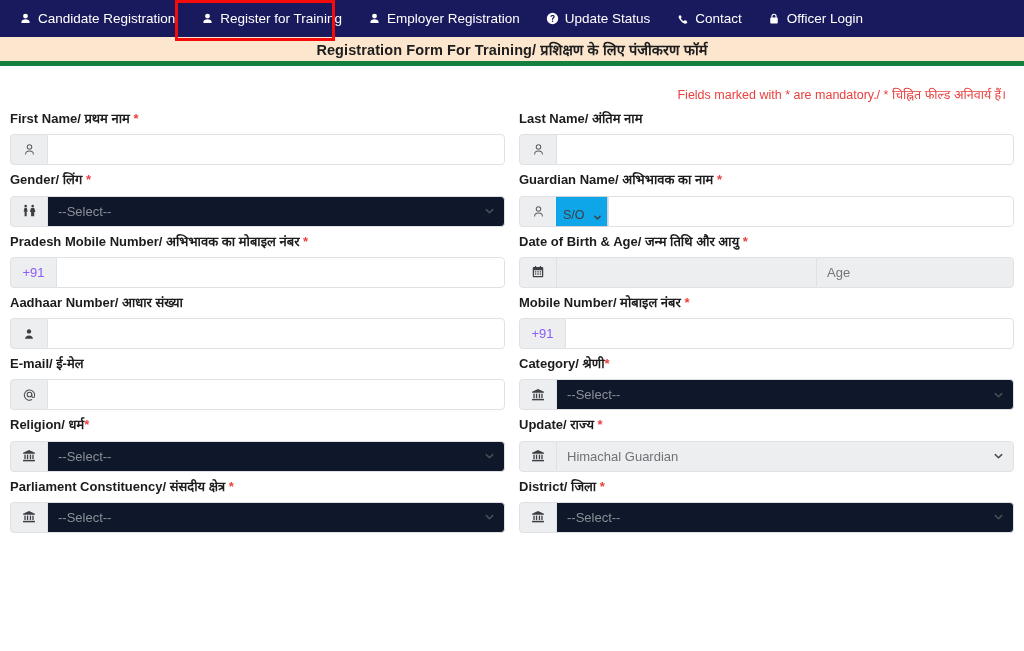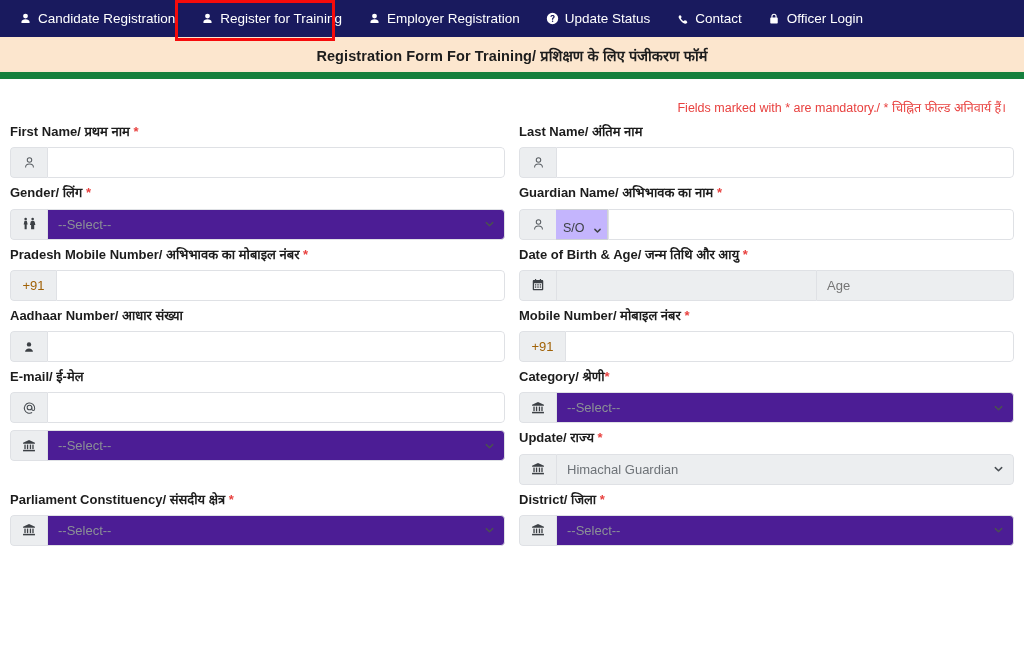--- a/index.html
+++ b/index.html
@@ -37,26 +37,26 @@
     position: absolute;
     left: 175px; top: 0px;
     width: 160px; height: 41px;
     border: 3px solid #f60b0b;
     pointer-events: none;
     z-index: 5;
   }
 
   
   .banner {
-    height: 42px;
+    height: 29px;
     background: #fce6ce;
     display: flex;
     align-items: center;
     justify-content: center;
-    border-bottom: 7px solid #15803d;
+    border-bottom: 5px solid #15803d;
   }
   .banner-title {
     font-size: 14.5px;
     font-weight: bold;
     color: #1d1d1d;
     letter-spacing: 0.1px;
   }
 
   
   .form-wrap { padding: 0 10px; }
@@ -100,21 +100,21 @@
     border: 1px solid #dfe1e5;
     border-right: none;
     border-radius: 4px 0 0 4px;
     display: flex;
     align-items: center;
     justify-content: center;
     color: #4a4a4a;
   }
   .ig-addon.text {
     font-size: 13px;
-    color: #a16207;
+    color: #8b5cf6;
     width: 46px;
     flex: 0 0 46px;
   }
   .ig-addon svg { display: block; }
 
   .ig-field {
     flex: 1 1 auto;
     min-width: 0;
     border: 1px solid #dfe1e5;
     border-radius: 0 4px 4px 0;
@@ -128,21 +128,21 @@
     font-family: inherit;
   }
 
   
   .ig-select {
     position: relative;
     flex: 1 1 auto;
     min-width: 0;
     border: 1px solid #dfe1e5;
     border-radius: 0 4px 4px 0;
-    background: #4c1d95;
+    background: #0f172a;
     display: flex;
     align-items: center;
     padding: 0 26px 0 10px;
     font-size: 13px;
     color: #8b9096;
     cursor: pointer;
   }
   .ig-select.filled-disabled { background: #eceef0; color: #6e7378; }
   .chevron {
     position: absolute;
@@ -152,21 +152,21 @@
     pointer-events: none;
   }
   .chevron svg { display: block; }
 
   
   .inner-select {
     flex: 0 0 52px;
     height: 100%;
     border: 1px solid #cfd2d6;
     border-left: none;
-    background: #c4b5fd;
+    background: #0ea5e9;
     display: flex;
     align-items: center;
     justify-content: space-between;
     padding: 8px 5px 0 7px;
     font-size: 12.5px;
     color: #3d4145;
     cursor: pointer;
     position: relative;
   }
   .inner-select .mini-chev { width: 9px; height: 9px; display: block; }
@@ -414,20 +414,21 @@
                 <path d="M2.5 4.5 6 8l3.5-3.5"></path>
               </svg>
           </span>
         </div>
       </div>
     </div>
   </div>
 
   <div class="row">
     <div class="col">
+      <label class="field-label"><span>Religion/ धर्म</span><span class="req">*</span></label>
       <div class="input-group">
         <span class="ig-addon">
           <svg viewBox="0 0 16 16" width="14" height="14" fill="#3c4045">
               <path d="M8 1 1.2 4.3v1.2h13.6V4.3L8 1Z"></path>
               <rect x="2.7" y="6.4" width="1.5" height="5.2"></rect>
               <rect x="5.6" y="6.4" width="1.5" height="5.2"></rect>
               <rect x="8.9" y="6.4" width="1.5" height="5.2"></rect>
               <rect x="11.8" y="6.4" width="1.5" height="5.2"></rect>
               <rect x="1.2" y="12.4" width="13.6" height="1.7"></rect>
             </svg>

